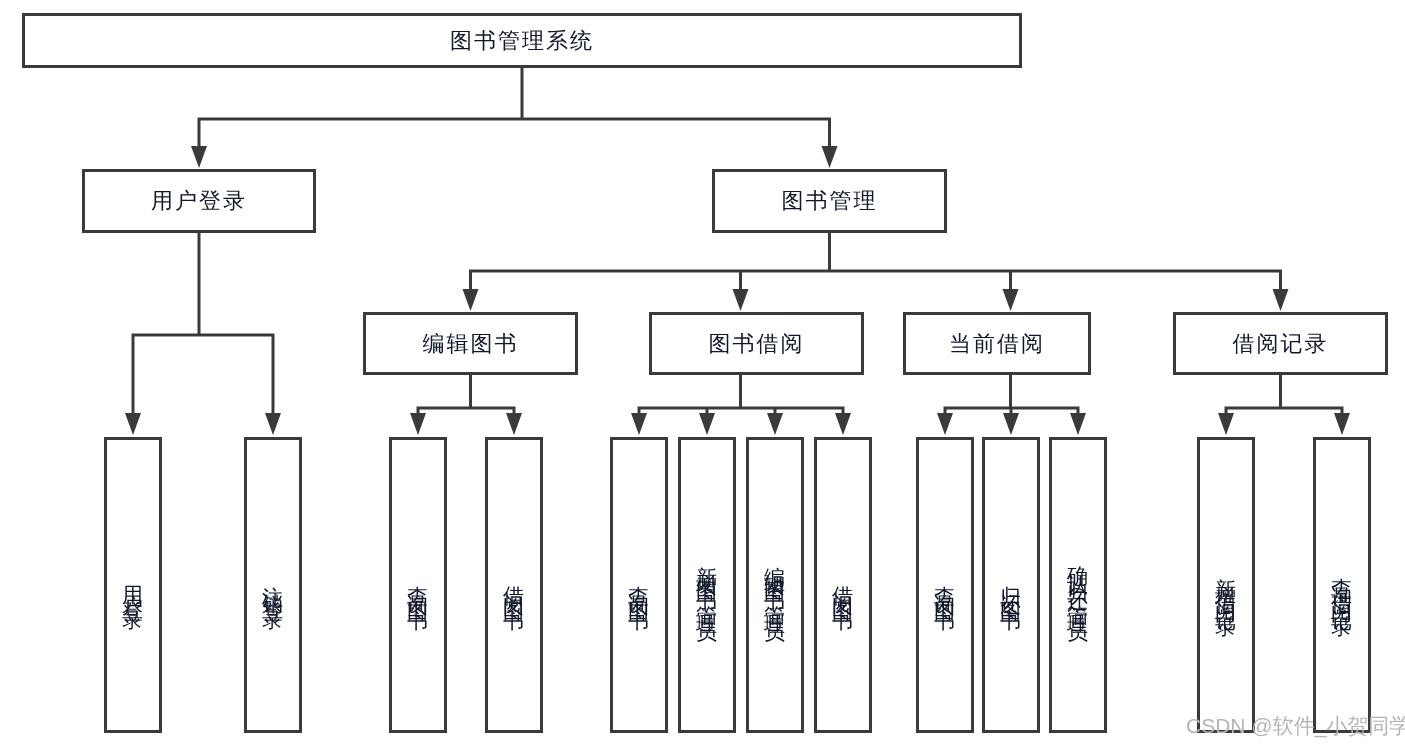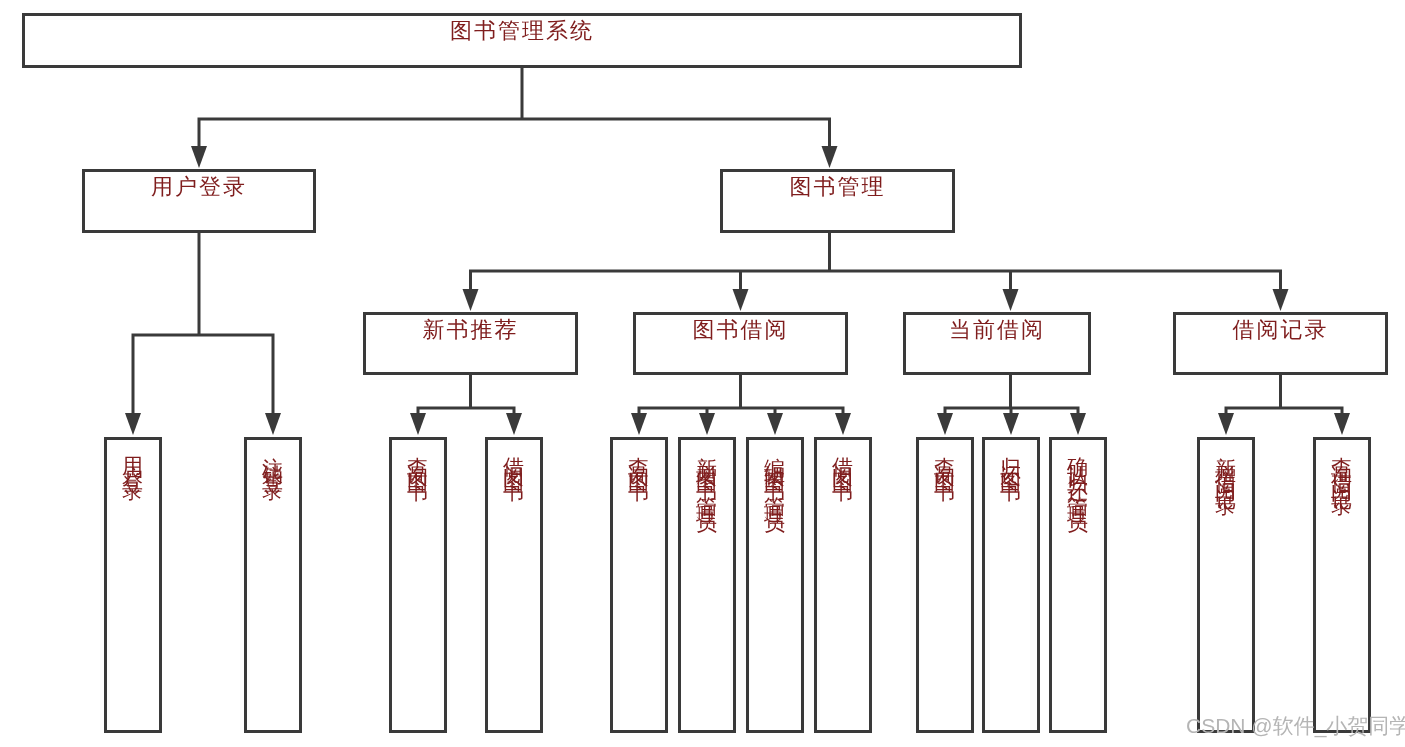--- a/index.html
+++ b/index.html
@@ -15,23 +15,23 @@
     position: absolute;
     left: 0; top: 0;
     width: 1405px; height: 747px;
   }
   .node {
     position: absolute;
     box-sizing: border-box;
     border: 3px solid #3a3a3a;
     background: #ffffff;
     display: flex;
-    align-items: flex-start;
+    align-items: center;
     justify-content: center;
-    color: #7f1d1d;
+    color: #0f172a;
   }
   .node.h span {
     font-size: 22px;
     letter-spacing: 2px;
     white-space: nowrap;
   }
   .node.v span {
     writing-mode: vertical-rl;
     text-orientation: mixed;
     font-size: 21px;
@@ -93,28 +93,28 @@
     </g>
   </svg>
 
   <div class="node h" style="left:22px; top:13px; width:1000px; height:55px;">
     <span>图书管理系统</span>
   </div>
 
   <div class="node h" style="left:82px; top:169px; width:234px; height:64px;">
     <span>用户登录</span>
   </div>
-  <div class="node h" style="left:712px; top:169px; width:235px; height:64px;margin-left:8px;">
+  <div class="node h" style="left:712px; top:169px; width:235px; height:64px;">
     <span>图书管理</span>
   </div>
 
   <div class="node h" style="left:363px; top:312px; width:215px; height:63px;">
-    <span>新书推荐</span>
+    <span>编辑图书</span>
   </div>
-  <div class="node h" style="left:633px; top:312px; width:215px; height:63px;">
+  <div class="node h" style="left:649px; top:312px; width:215px; height:63px;">
     <span>图书借阅</span>
   </div>
   <div class="node h" style="left:903px; top:312px; width:188px; height:63px;">
     <span>当前借阅</span>
   </div>
   <div class="node h" style="left:1173px; top:312px; width:215px; height:63px;">
     <span>借阅记录</span>
   </div>
 
   <div class="node v" style="left:104px; top:437px; width:58px; height:296px;">

